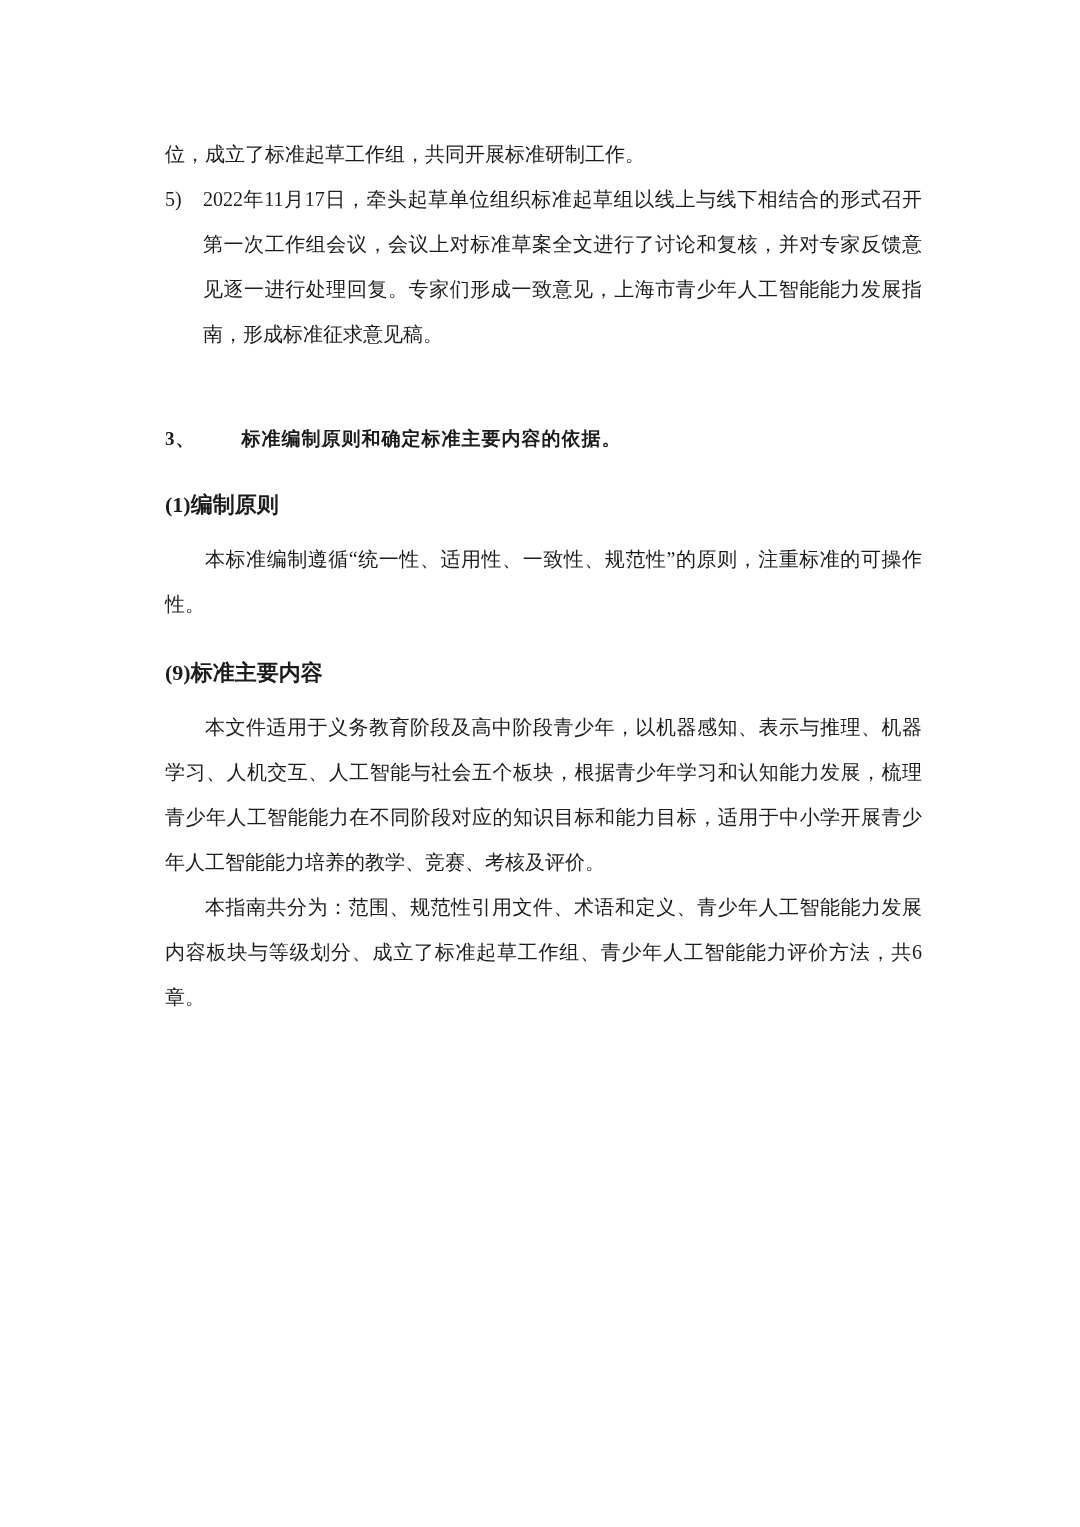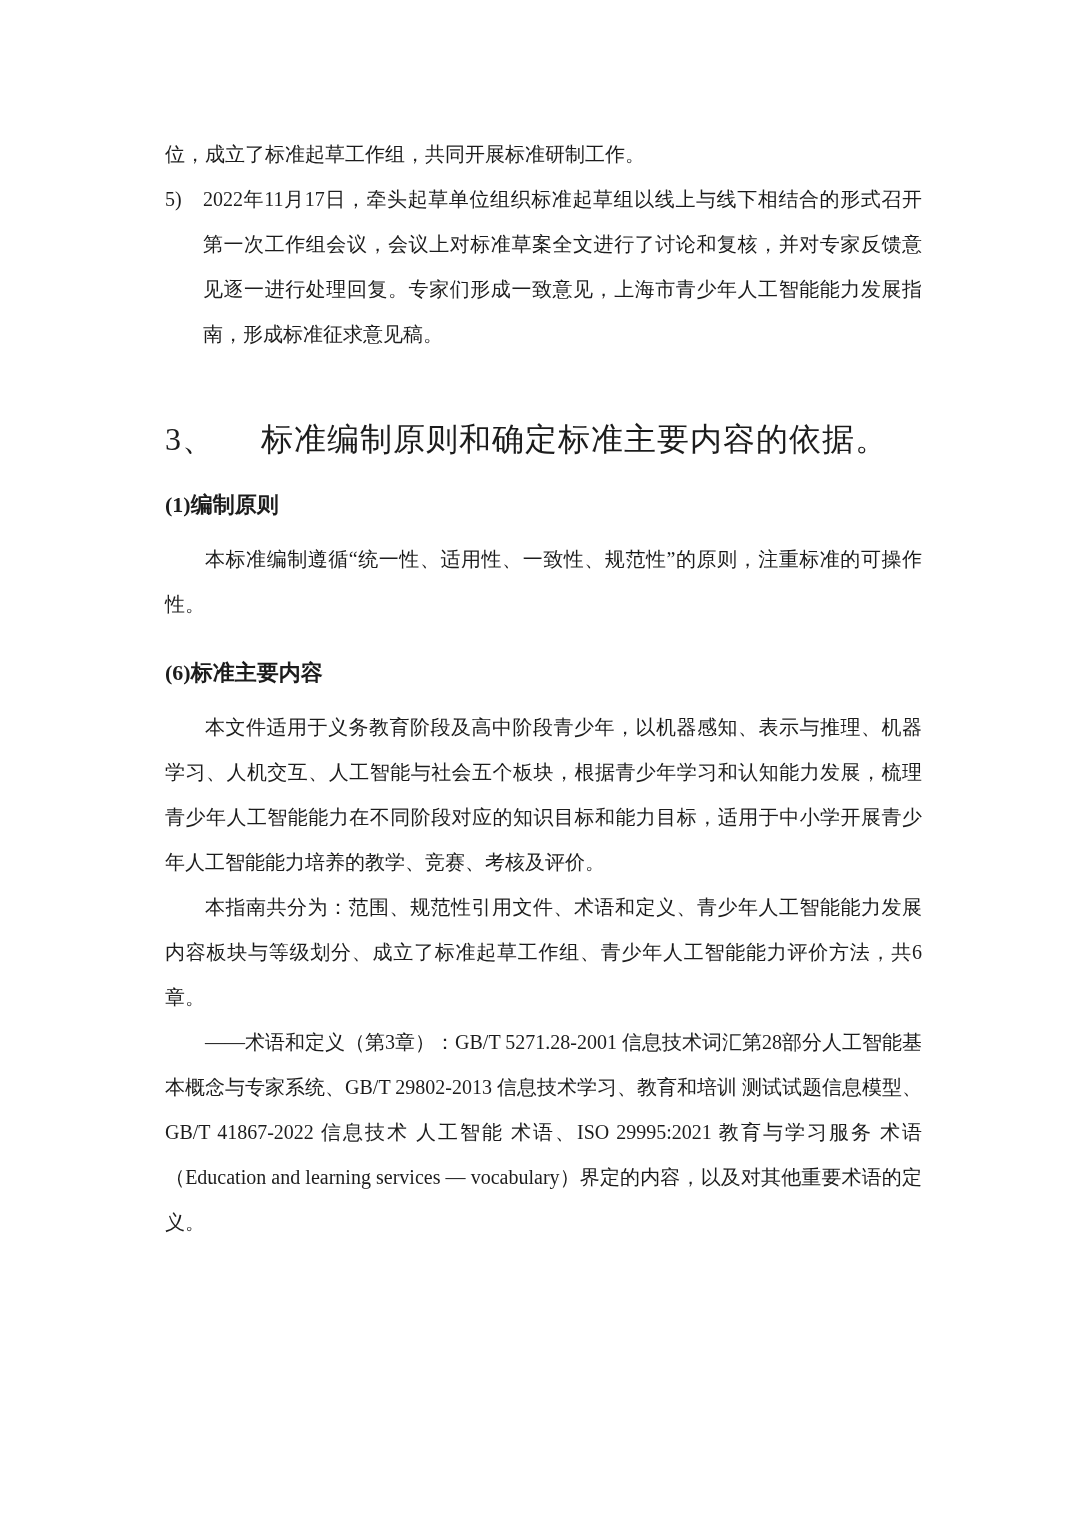--- a/index.html
+++ b/index.html
@@ -34,22 +34,22 @@
     padding-left: 38px;
     text-indent: -38px;
     text-align: justify;
   }
   .hang .marker {
     display: inline-block;
     width: 38px;
     text-indent: 0;
   }
   .section-heading {
-    font-size: 32px;
-    font-weight: normal;
+    font-size: 19px;
+    font-weight: bold;
     line-height: 40px;
     margin-top: 62px;
     margin-bottom: 26px;
     letter-spacing: 1px;
   }
   .section-heading .sec-num { margin-right: 46px; }
   .sub-heading {
     font-size: 22px;
     font-weight: bold;
     line-height: 40px;
@@ -66,24 +66,23 @@
     <p class="body cont-line">位，成立了标准起草工作组，共同开展标准研制工作。</p>
 
     <p class="body hang"><span class="marker">5)</span><span>2022年11月17日，牵头起草单位组织标准起草组以线上与线下相结合的形式召开第一次工作组会议，会议上对标准草案全文进行了讨论和复核，并对专家反馈意见逐一进行处理回复。专家们形成一致意见，上海市青少年人工智能能力发展指南，形成标准征求意见稿。</span></p>
 
     <h2 class="section-heading"><span class="sec-num">3、</span><span>标准编制原则和确定标准主要内容的依据。</span></h2>
 
     <h3 class="sub-heading">(1)编制原则</h3>
 
     <p class="body indent">本标准编制遵循“统一性、适用性、一致性、规范性”的原则，注重标准的可操作性。</p>
 
-    <h3 class="sub-heading">(6)标准主要内容</h3>
+    <h3 class="sub-heading">(9)标准主要内容</h3>
 
     <p class="body indent">本文件适用于义务教育阶段及高中阶段青少年，以机器感知、表示与推理、机器学习、人机交互、人工智能与社会五个板块，根据青少年学习和认知能力发展，梳理青少年人工智能能力在不同阶段对应的知识目标和能力目标，适用于中小学开展青少年人工智能能力培养的教学、竞赛、考核及评价。</p>
 
     <p class="body indent">本指南共分为：范围、规范性引用文件、术语和定义、青少年人工智能能力发展内容板块与等级划分、成立了标准起草工作组、青少年人工智能能力评价方法，共6章。</p>
 
 
-    <p class="body indent">——术语和定义（第3章）：GB/T 5271.28-2001 信息技术词汇第28部分人工智能基本概念与专家系统、GB/T 29802-2013  信息技术学习、教育和培训 测试试题信息模型、GB/T 41867-2022 信息技术 人工智能 术语、ISO 29995:2021 教育与学习服务 术语（Education and learning services — vocabulary）界定的内容，以及对其他重要术语的定义。</p>
 
 
   </div>
 </div>
 
 </body></html>

